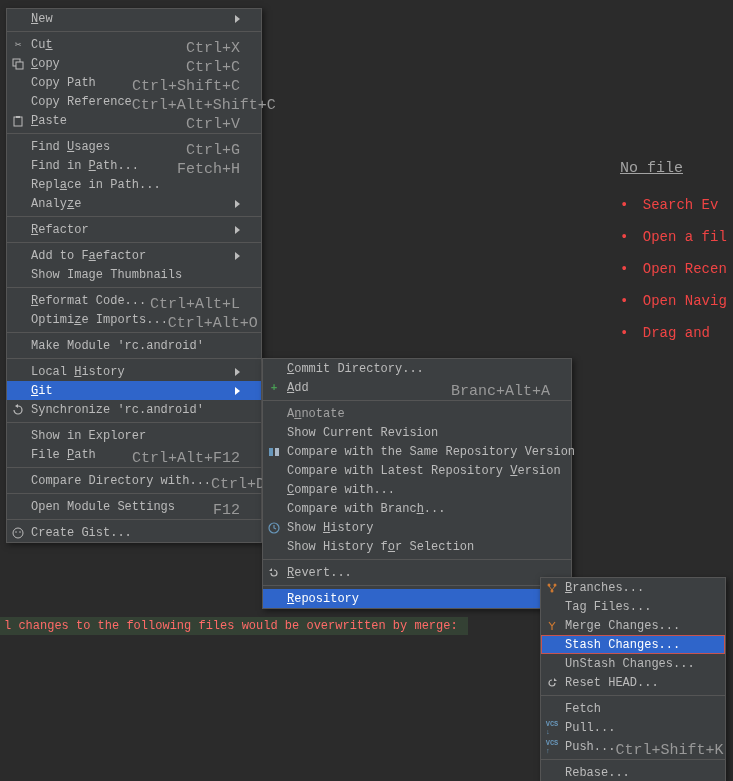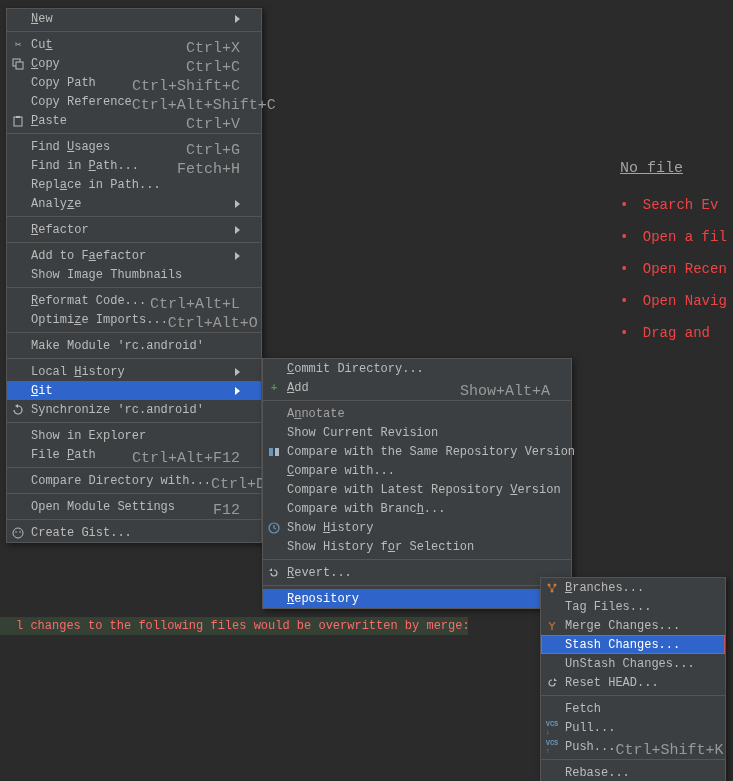--- a/index.html
+++ b/index.html
@@ -37,21 +37,21 @@
   }
   .editor-bg li::before { content: "• "; margin-right: 6px; }
 
   .console-line {
     position: absolute;
     left: 0;
     top: 617px;
     width: 468px;
     background: #344134;
     color: #ff6b68;
-    padding: 2px 16px;
+    padding: 2px 4px;
     white-space: nowrap;
     overflow: hidden;
     font-size: 12px;
   }
 
   .menu {
     position: absolute;
     background: #3c3f41;
     border: 1px solid #555555;
     box-shadow: 2px 2px 6px rgba(0,0,0,.5);
@@ -248,43 +248,43 @@
   </div>
 </div>
 
 <div class="menu menu-2">
   <div class="item">
     <span class="lbl"><span class="ul">C</span><span>ommit Directory...</span></span>
   </div>
   <div class="item">
     <span class="icon" style="color:#499c54;font-weight:bold;">+</span>
     <span class="lbl"><span class="ul">A</span><span>dd</span></span>
-    <span class="sc">Show+Alt+A</span>
+    <span class="sc">Branc+Alt+A</span>
   </div>
   <div class="sep"></div>
   <div class="item" style="color:#a3a3a3;">
     <span class="lbl"><span>A</span><span class="ul">n</span><span>notate</span></span>
   </div>
   <div class="item">
     <span class="lbl">Show Current Revision</span>
   </div>
   <div class="item">
     <span class="icon">
       <svg viewBox="0 0 12 12">
           <rect x="1" y="2" width="4" height="8" fill="#6897bb"></rect>
           <rect x="7" y="2" width="4" height="8" fill="#a9b7c6"></rect>
         </svg>
     </span>
     <span class="lbl">Compare with the Same Repository Version</span>
   </div>
   <div class="item">
+    <span class="lbl"><span>Compare with Latest Repository </span><span class="ul">V</span><span>ersion</span></span>
+  </div>
+  <div class="item">
     <span class="lbl"><span class="ul">C</span><span>ompare with...</span></span>
-  </div>
-  <div class="item">
-    <span class="lbl"><span>Compare with Latest Repository </span><span class="ul">V</span><span>ersion</span></span>
   </div>
   <div class="item">
     <span class="lbl"><span>Compare with Branc</span><span class="ul">h</span><span>...</span></span>
   </div>
   <div class="item">
     <span class="icon">
       <svg viewBox="0 0 12 12">
           <circle cx="6" cy="6" r="5" fill="none" stroke="#6897bb" stroke-width="1.2"></circle>
           <path d="M6 3 L6 6 L8 7" stroke="#6897bb" stroke-width="1.2" fill="none"></path>
         </svg>

